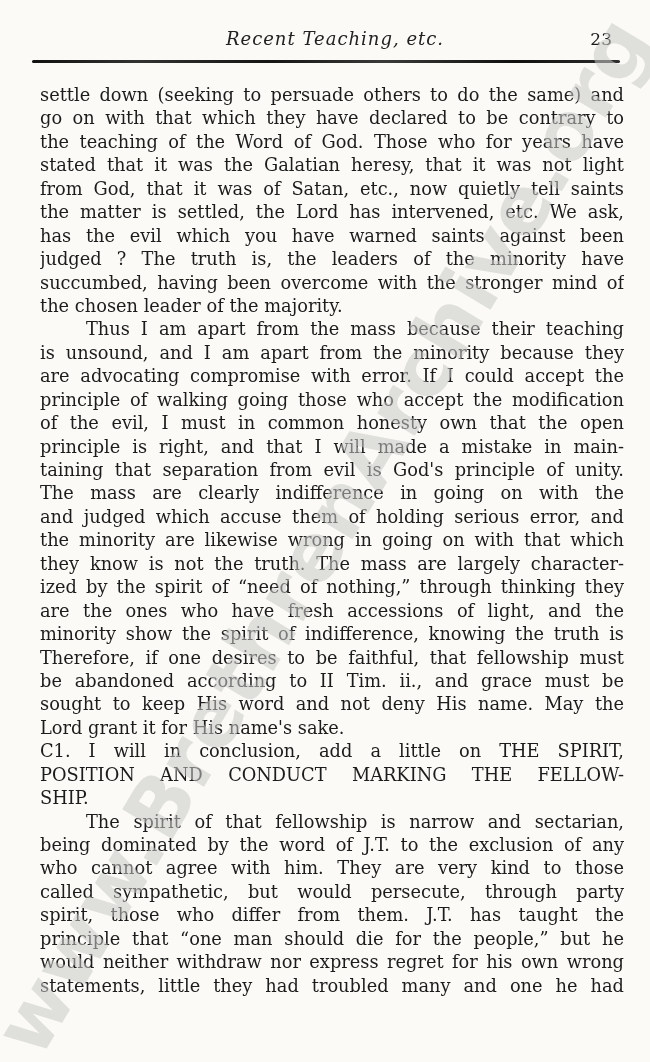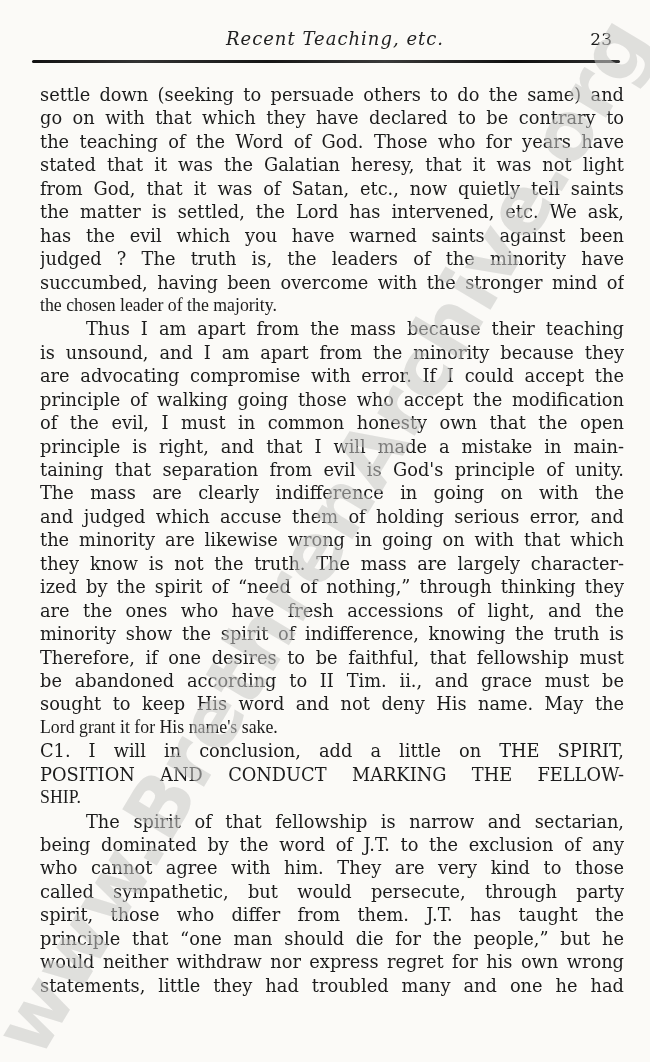--- a/index.html
+++ b/index.html
@@ -33,21 +33,21 @@
   .line{
     font-size:17.8px;
     line-height:23.45px;
     height:23.45px;
     overflow:hidden;
     text-align:justify;
     text-align-last:justify;
     white-space:normal;
     color:#1c1c1c;
   }
-  .line.left{text-align-last:left;font-family:Liberation Serif, serif;}
+  .line.left{text-align-last:left;}
   .line.indent{text-indent:46px;}
   .watermark{
     position:absolute;
     left:-295px;top:485px;width:1250px;height:110px;
     transform:rotate(-59deg);
     transform-origin:center;
     font-family:"DejaVu Sans","Liberation Sans",sans-serif;
     font-weight:bold;
     font-size:80px;
     letter-spacing:1px;

